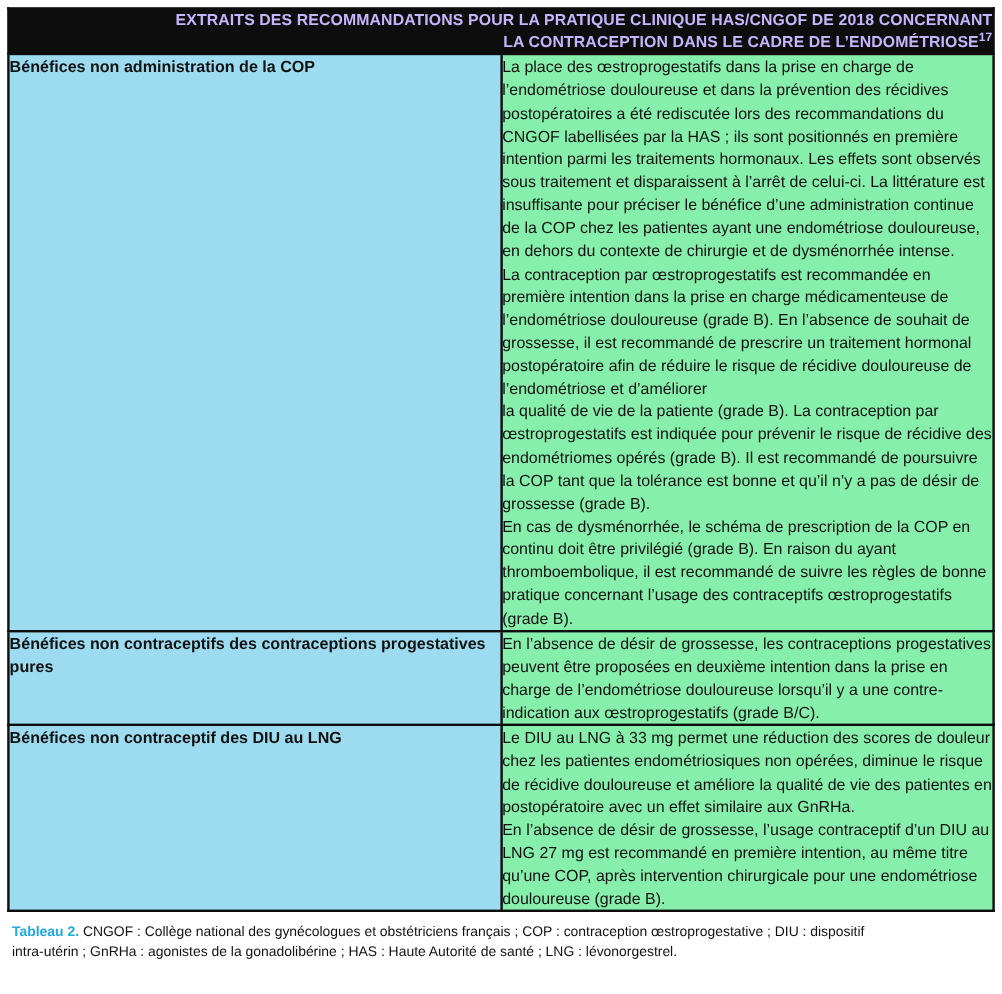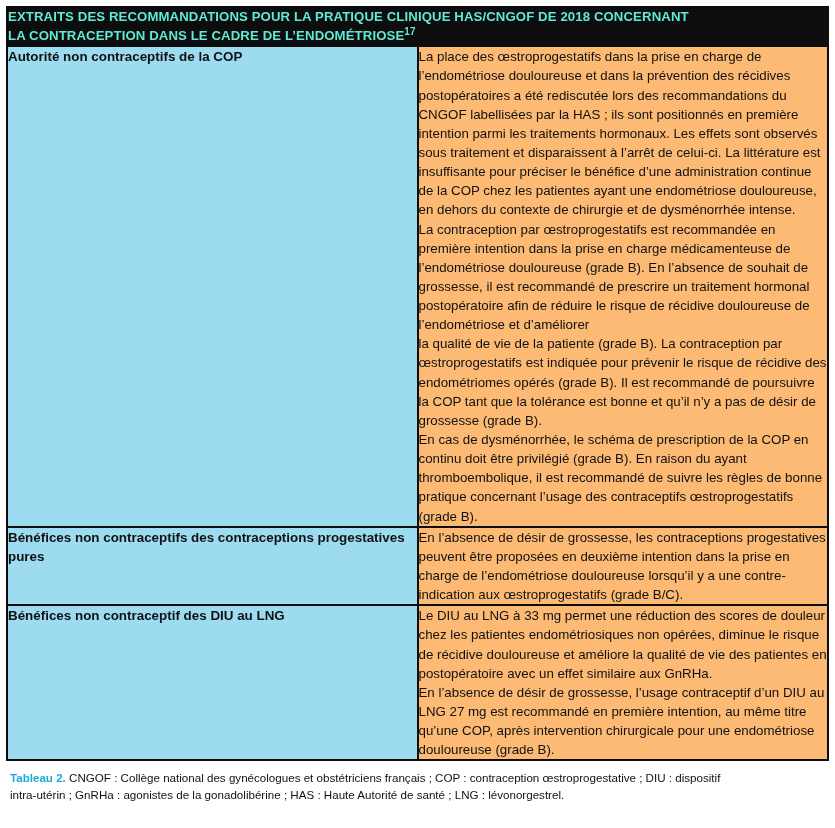--- a/index.html
+++ b/index.html
@@ -25,42 +25,42 @@
     border: 2px solid #0d0d0d;
     table-layout: fixed;
   }
   .tbl td, .tbl th {
     border: 2px solid #0d0d0d;
     vertical-align: top;
     padding: 0;
   }
   .title-cell {
     background: #0d0d0d;
-    color: #5eead4;
-    text-align: left;
+    color: #c4b5fd;
+    text-align: right;
     font-weight: bold;
     font-size: 13.2px;
     line-height: 1.32;
     letter-spacing: 0.1px;
     padding: 9px 14px 10px 14px;
   }
   .title-cell .sup {
     font-size: 10px;
     vertical-align: super;
   }
   .label-cell {
     background: #9ddcf0;
     font-weight: bold;
     font-size: 13.4px;
     line-height: 1.42;
     padding: 12px 10px 12px 12px;
     width: 205px;
   }
   .body-cell {
-    background: #fdba74;
+    background: #86efac;
     font-size: 13.3px;
     line-height: 1.44;
     padding: 12px 14px 12px 14px;
   }
   .body-cell p {
     margin: 0;
   }
   .footnote {
     width: 742px;
     box-sizing: border-box;
@@ -81,21 +81,21 @@
   <table class="tbl">
     <tbody>
       <tr>
         <td class="title-cell" colspan="2">
           <span>EXTRAITS DES RECOMMANDATIONS POUR LA PRATIQUE CLINIQUE HAS/CNGOF DE 2018 CONCERNANT</span><br>
           <span>LA CONTRACEPTION DANS LE CADRE DE L’ENDOMÉTRIOSE</span><span class="sup">17</span>
         </td>
       </tr>
 
       <tr>
-        <td class="label-cell">Autorité non contraceptifs de la COP</td>
+        <td class="label-cell">Bénéfices non administration de la COP</td>
         <td class="body-cell">
           <p>La place des œstroprogestatifs dans la prise en charge de l’endométriose douloureuse et dans la prévention des récidives postopératoires a été rediscutée lors des recommandations du CNGOF labellisées par la HAS ; ils sont positionnés en première intention parmi les traitements hormonaux. Les effets sont observés sous traitement et disparaissent à l’arrêt de celui-ci. La littérature est insuffisante pour préciser le bénéfice d’une administration continue de la COP chez les patientes ayant une endométriose douloureuse, en dehors du contexte de chirurgie et de dysménorrhée intense.</p>
           <p>La contraception par œstroprogestatifs est recommandée en première intention dans la prise en charge médicamenteuse de l’endométriose douloureuse (grade B). En l’absence de souhait de grossesse, il est recommandé de prescrire un traitement hormonal postopératoire afin de réduire le risque de récidive douloureuse de l’endométriose et d’améliorer</p>
           <p>la qualité de vie de la patiente (grade B). La contraception par œstroprogestatifs est indiquée pour prévenir le risque de récidive des endométriomes opérés (grade B). Il est recommandé de poursuivre la COP tant que la tolérance est bonne et qu’il n’y a pas de désir de grossesse (grade B).</p>
           <p>En cas de dysménorrhée, le schéma de prescription de la COP en continu doit être privilégié (grade B). En raison du ayant thromboembolique, il est recommandé de suivre les règles de bonne pratique concernant l’usage des contraceptifs œstroprogestatifs (grade B).</p>
         </td>
       </tr>
 
       <tr>
         <td class="label-cell">Bénéfices non contraceptifs des contraceptions progestatives pures</td>

